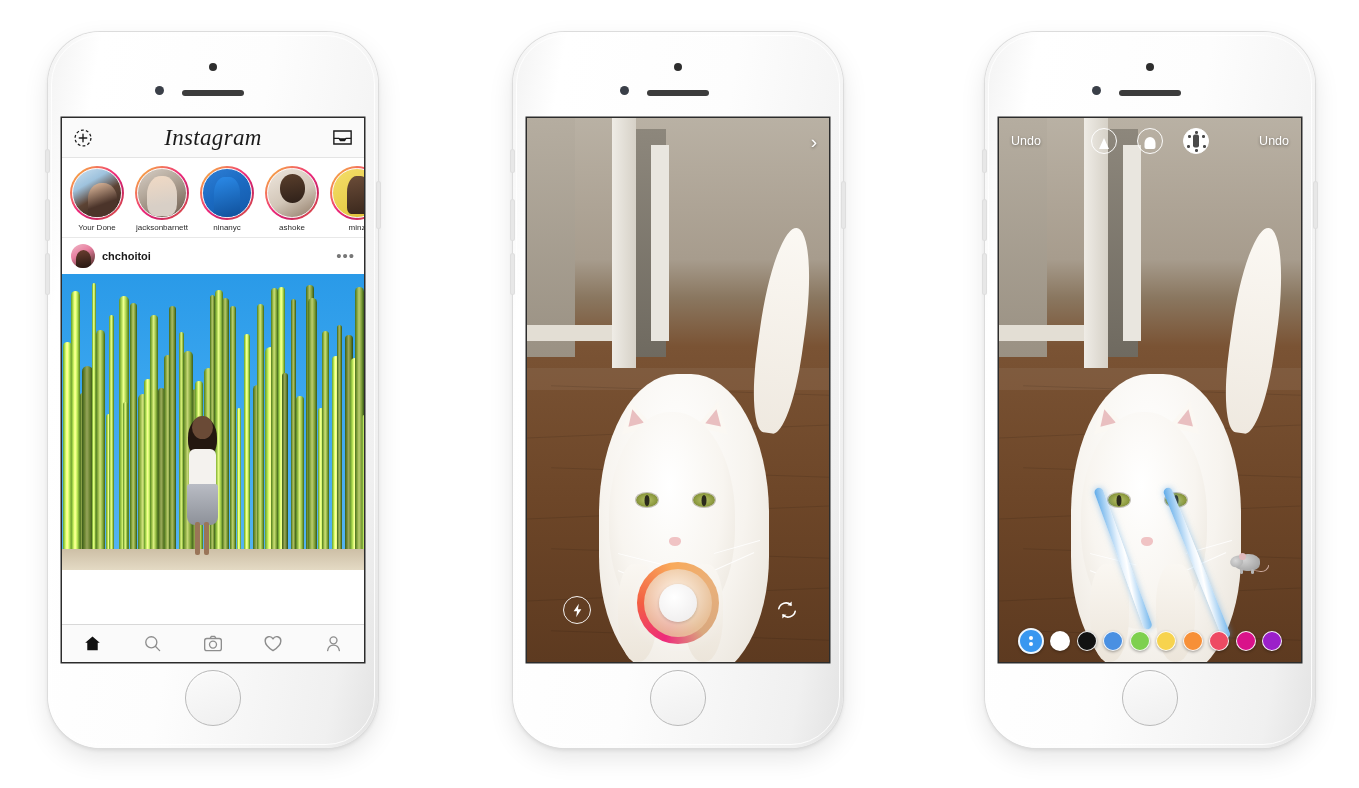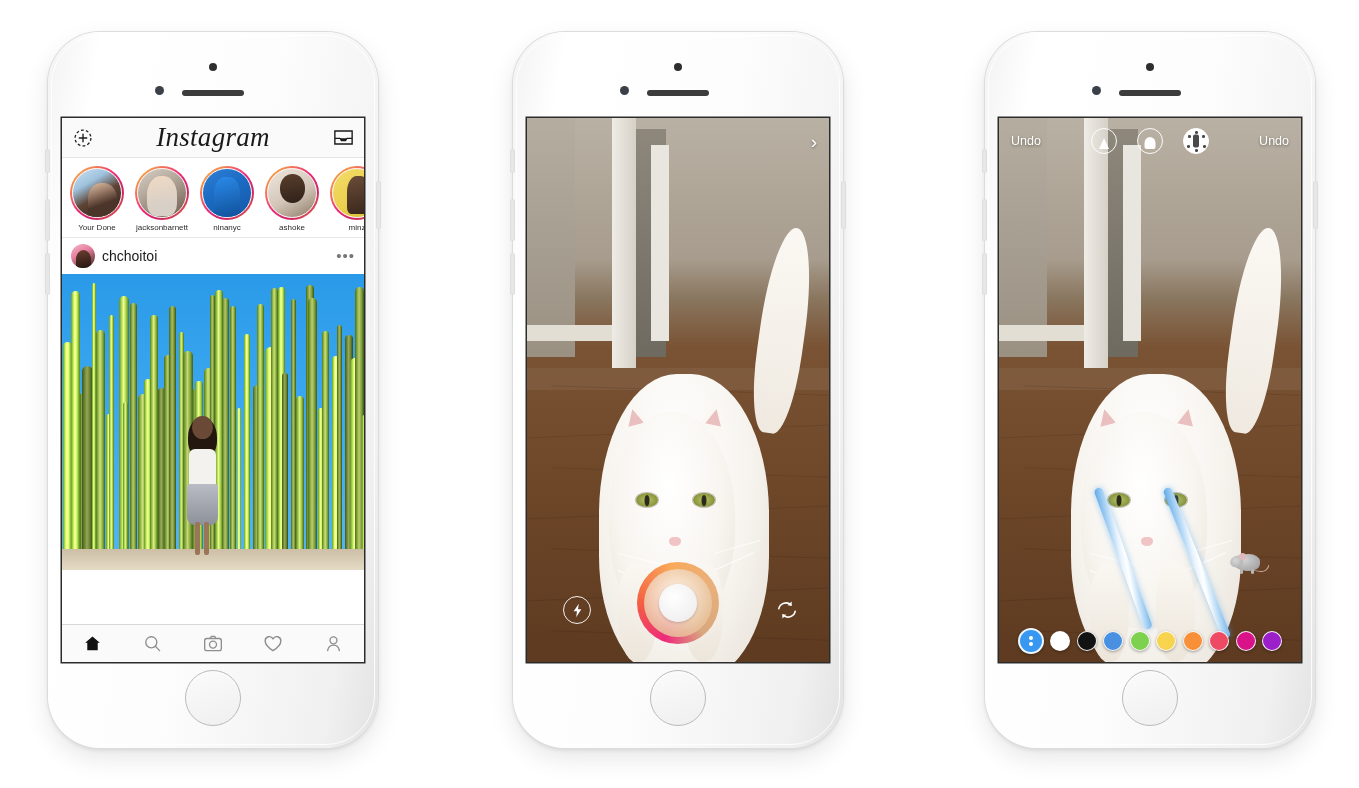--- a/index.html
+++ b/index.html
@@ -86,21 +86,21 @@
   .sb-batt::after {
     content:""; position:absolute; right:-3.5px; top:3px;
     width:2px; height:4px; background:#1a1a1a; border-radius:0 1px 1px 0;
   }
 
   .ig-nav {
     height: 40px; display: flex; align-items: center; justify-content: space-between;
     padding: 0 10px; border-bottom: 1px solid #e4e4e4; background: #fafafa;
   }
   .ig-logo {
-    font-family: "Liberation Serif", serif; font-size: 27px;
+    font-family: "Liberation Serif", serif; font-size: 23px;
     font-style: italic; color: #1a1a1a; letter-spacing: .3px;
   }
   .icon-btn { width: 22px; height: 22px; display: flex; align-items: center; justify-content: center; }
 
   .stories {
     display: flex; gap: 11px; padding: 8px 8px 5px 8px;
     background: #fff; border-bottom: 1px solid #e8e8e8; overflow: hidden;
   }
   .story { width: 54px; flex: 0 0 auto; text-align: center; }
   .story-ring {
@@ -135,21 +135,21 @@
 
   .post-head {
     display: flex; align-items: center; gap: 7px; padding: 6px 9px; background:#fff;
   }
   .post-av {
     width: 24px; height: 24px; border-radius: 50%; overflow:hidden; position:relative;
     background: linear-gradient(150deg,#f0b9c8 0%,#e87fa0 40%,#3a2318 100%); flex:0 0 auto;
   }
   .post-av::after{ content:""; position:absolute; left:20%; top:26%; width:62%; height:80%;
     border-radius:50% 50% 20% 20%; background:linear-gradient(170deg,#6b3f30,#22140f); }
-  .post-user { font-size: 14px; font-weight: normal; color: #1a1a1a; flex: 1; }
+  .post-user { font-size: 11px; font-weight: bold; color: #1a1a1a; flex: 1; }
   .post-more { font-size: 15px; color: #777; letter-spacing: 1px; line-height: 8px; }
 
   .post-photo { position: relative; width: 100%; height: 296px; overflow: hidden; background:#3a8ddb; }
   .sky { position:absolute; inset:0; background: linear-gradient(180deg,#2a9ae8 0%,#3aa6ef 40%,#56b5f2 100%); }
   .cactus-field { position:absolute; inset:0; }
   .cactus {
     position: absolute; bottom: 4%; border-radius: 8px 8px 2px 2px;
     background: linear-gradient(90deg,#4f7a23 0%,#8cb03f 22%,#cde07a 45%,#8cb03f 72%,#3e6319 100%);
   }
   .ground {

